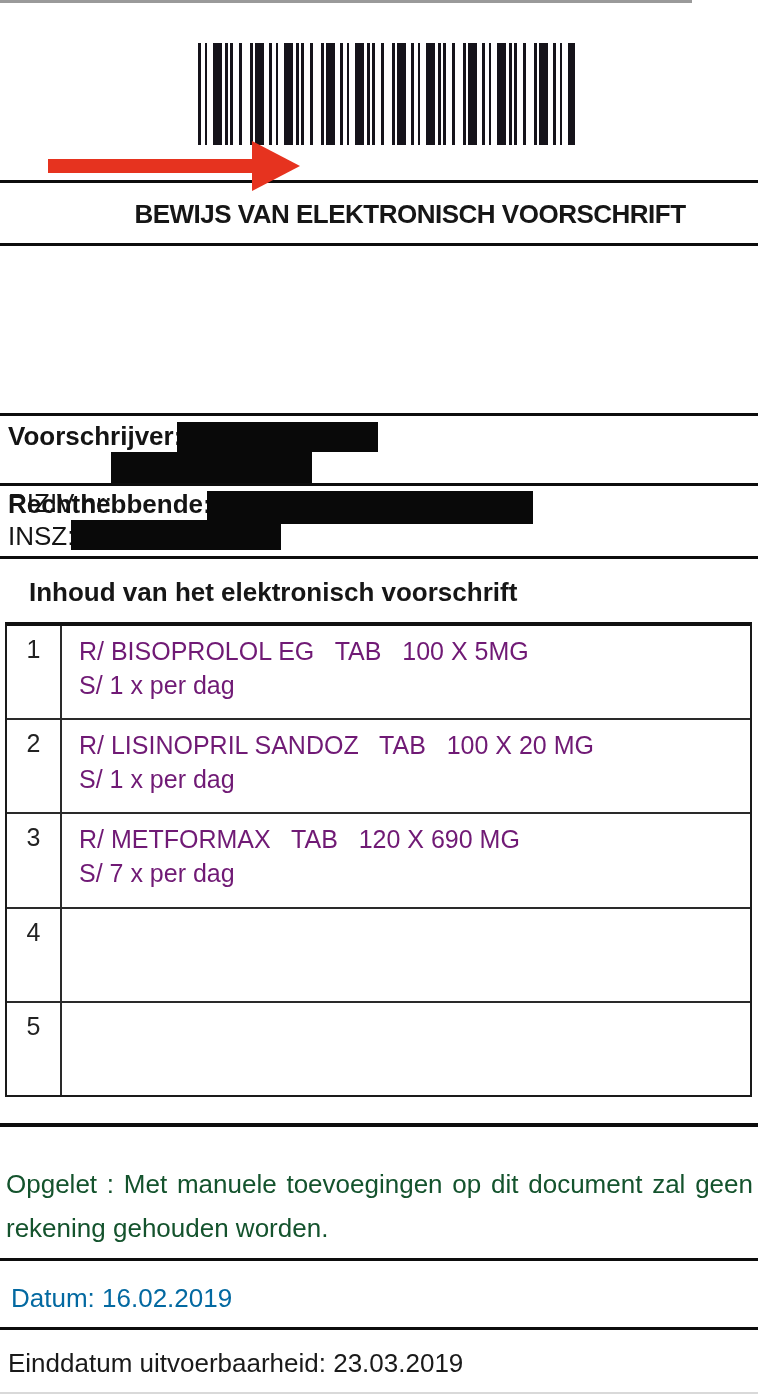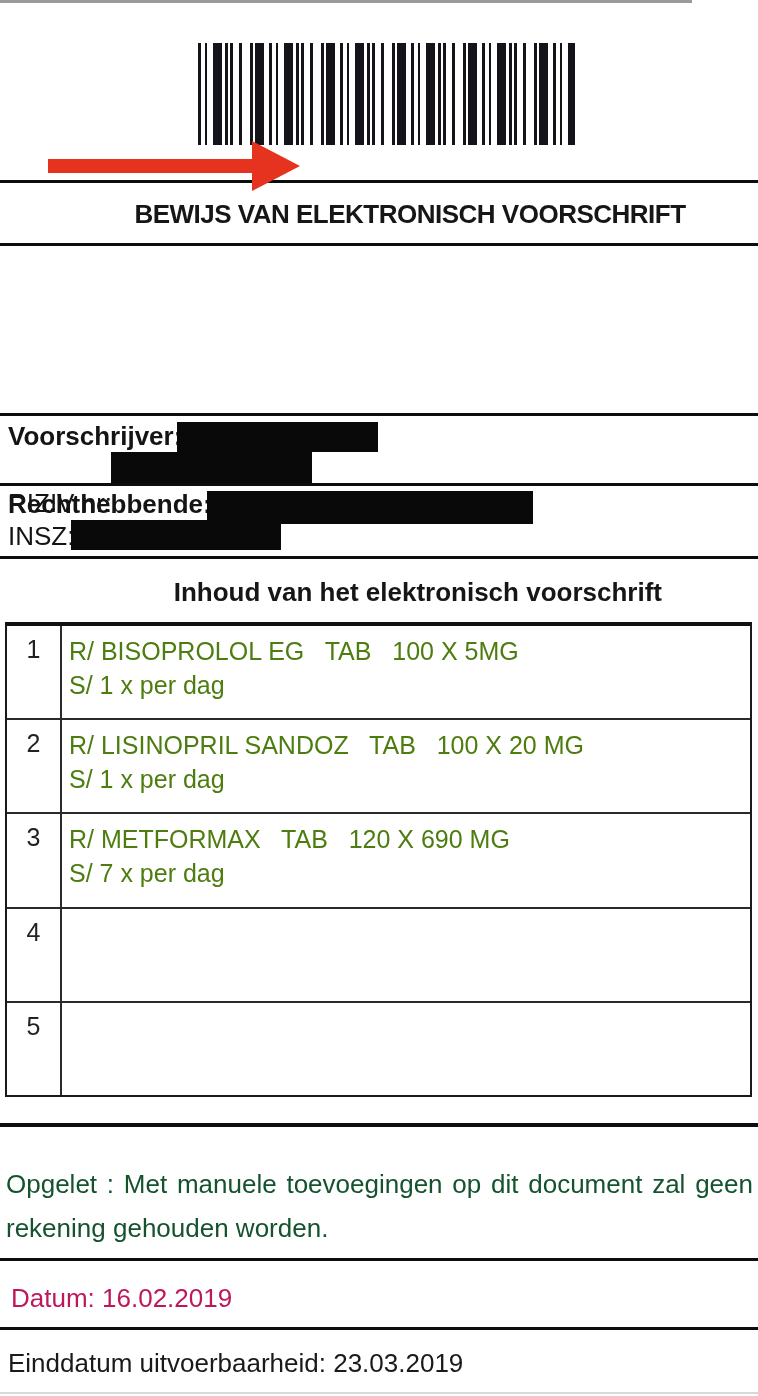--- a/index.html
+++ b/index.html
@@ -51,42 +51,42 @@
   .label{position:absolute;left:8px;font-size:26px;color:#141414;}
   .bold{font-weight:bold;}
   .redact{position:absolute;background:#090909;z-index:2;}
   #redact-prescriber{left:177px;top:422px;width:201px;height:30px;}
   #redact-riziv{left:111px;top:452px;width:201px;height:31px;}
   #redact-beneficiary{left:207px;top:491px;width:326px;height:33px;}
   #redact-insz{left:71px;top:520px;width:210px;height:30px;}
 
   .section-title{
     position:absolute;left:0;top:577px;width:662px;
-    text-align:right;font-size:26px;font-weight:bold;color:#161616;
+    text-align:left;font-size:26px;font-weight:bold;color:#161616;padding-left:29px;
   }
 
   
   .rx-table{
     position:absolute;left:5px;top:622px;width:747px;height:475px;
     border:2px solid #1a1a1a;border-top:4px solid #111;
     display:flex;flex-direction:column;box-sizing:border-box;
   }
   .rx-row{flex:1;display:flex;border-bottom:2px solid #2a2a2a;}
   .rx-row:last-child{border-bottom:none;}
   .rx-num{
     width:55px;border-right:2px solid #2a2a2a;box-sizing:border-box;
     font-size:25px;text-align:center;padding-top:9px;color:#222;
   }
-  .rx-body{flex:1;padding:8px 0 0 7px;font-size:25px;line-height:34px;color:#4d7c0f;white-space:pre-wrap;}
+  .rx-body{flex:1;padding:8px 0 0 17px;font-size:25px;line-height:34px;color:#701a75;white-space:pre-wrap;}
 
   .warning{
     position:absolute;left:6px;top:1162px;width:747px;
     font-size:26px;line-height:44px;text-align:justify;color:#14532d;
   }
-  .datum{position:absolute;left:11px;top:1283px;font-size:26px;color:#be185d;}
+  .datum{position:absolute;left:11px;top:1283px;font-size:26px;color:#0369a1;}
   .einddatum{position:absolute;left:8px;top:1348px;font-size:26px;color:#1a1a1a;text-align:center;}
   .faint-line{position:absolute;left:0;top:1392px;width:758px;height:2px;background:#d9d9d9;}
 </style>
 </head>
 <body>
 
 <div class="page">
 
   <div class="scan-artifact"></div>
 

